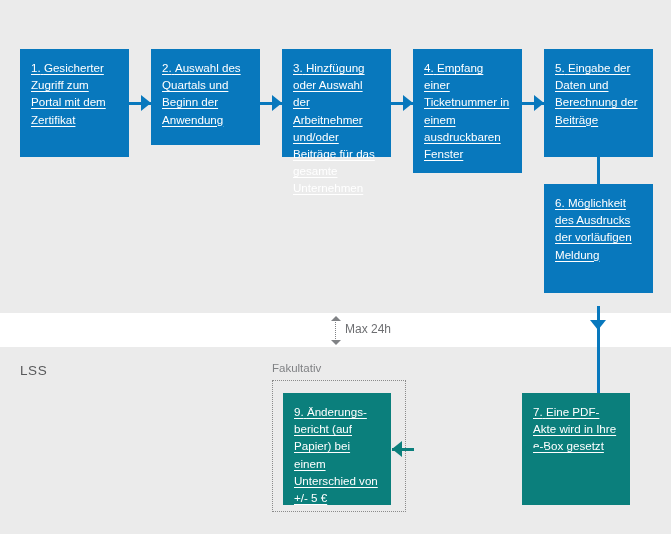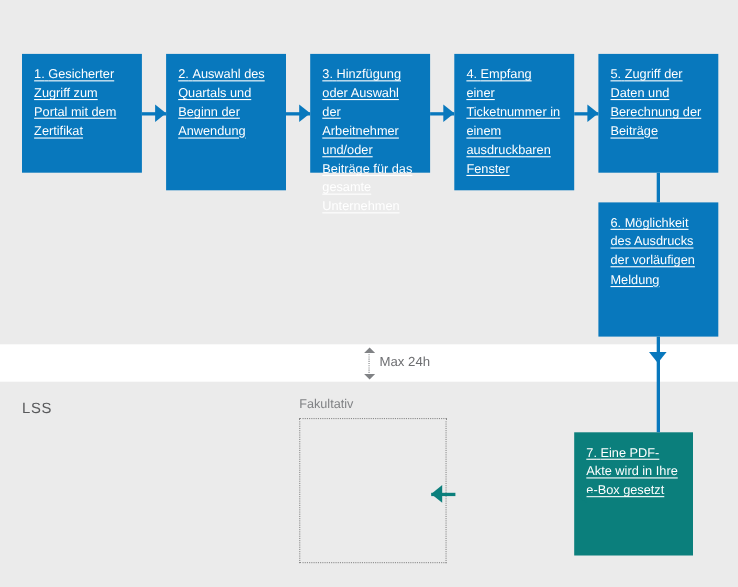--- a/index.html
+++ b/index.html
@@ -163,45 +163,48 @@
 
   <div class="lane-title" id="lane-lss">LSS</div>
 
   <div class="optional-label">Fakultativ</div>
   <div class="optional-frame"></div>
 
   <div class="node blue" style="left:20px; top:49px; width:109px; height:108px;">
     <span class="u">1.</span><span class="u">&nbsp;</span><span class="u">Gesicherter Zugriff zum Portal mit dem Zertifikat</span>
   </div>
 
-  <div class="node blue" style="left:151px; top:49px; width:109px; height:124px;">
+  <div class="node blue" style="left:151px; top:49px; width:109px; height:96px;">
     <span class="u">2.</span><span class="u">&nbsp;</span><span class="u">Auswahl des Quartals und Beginn der Anwendung</span>
   </div>
 
   <div class="node blue" style="left:282px; top:49px; width:109px; height:108px;">
     <span class="u">3.</span><span class="u">&nbsp;</span><span class="u">Hinzfügung oder Auswahl der Arbeitnehmer und/oder Beiträge für das gesamte Unternehmen</span>
   </div>
 
   <div class="node blue" style="left:413px; top:49px; width:109px; height:124px;">
     <span class="u">4.</span><span class="u">&nbsp;</span><span class="u">Empfang einer Ticketnummer in einem ausdruckbaren Fenster</span>
   </div>
 
   <div class="node blue" style="left:544px; top:49px; width:109px; height:108px;">
-    <span class="u">5.</span><span class="u">&nbsp;</span><span class="u">Zugriff der Daten und Berechnung der Beiträge</span>
-  </div>
-
-  <div class="node blue" style="left:544px; top:184px; width:109px; height:122px;">
+    <span class="u">5.</span><span class="u">&nbsp;</span><span class="u">Eingabe der Daten und Berechnung der Beiträge</span>
+  </div>
+
+  <div class="node blue" style="left:544px; top:184px; width:109px; height:109px;">
     <span class="u">6.</span><span class="u">&nbsp;</span><span class="u">Möglichkeit des Ausdrucks der vorläufigen Meldung</span>
   </div>
 
   <div class="node teal" style="left:522px; top:393px; width:108px; height:112px;">
     <span class="u">7.</span><span class="u">&nbsp;</span><span class="u">Eine PDF-Akte wird in Ihre e-Box gesetzt</span>
   </div>
 
 
+  <div class="node teal" style="left:283px; top:393px; width:108px; height:112px;">
+    <span class="u">9.</span><span class="u">&nbsp;</span><span class="u">Änderungs-bericht (auf Papier) bei einem Unterschied von +/- 5 €</span>
+  </div>
 
   <div class="h-arrow right" style="left:129px; top:95px; width:22px;">
     <div class="stem"></div>
       <div class="head"></div>
   </div>
   <div class="h-arrow right" style="left:260px; top:95px; width:22px;">
     <div class="stem"></div>
       <div class="head"></div>
   </div>
   <div class="h-arrow right" style="left:391px; top:95px; width:22px;">

